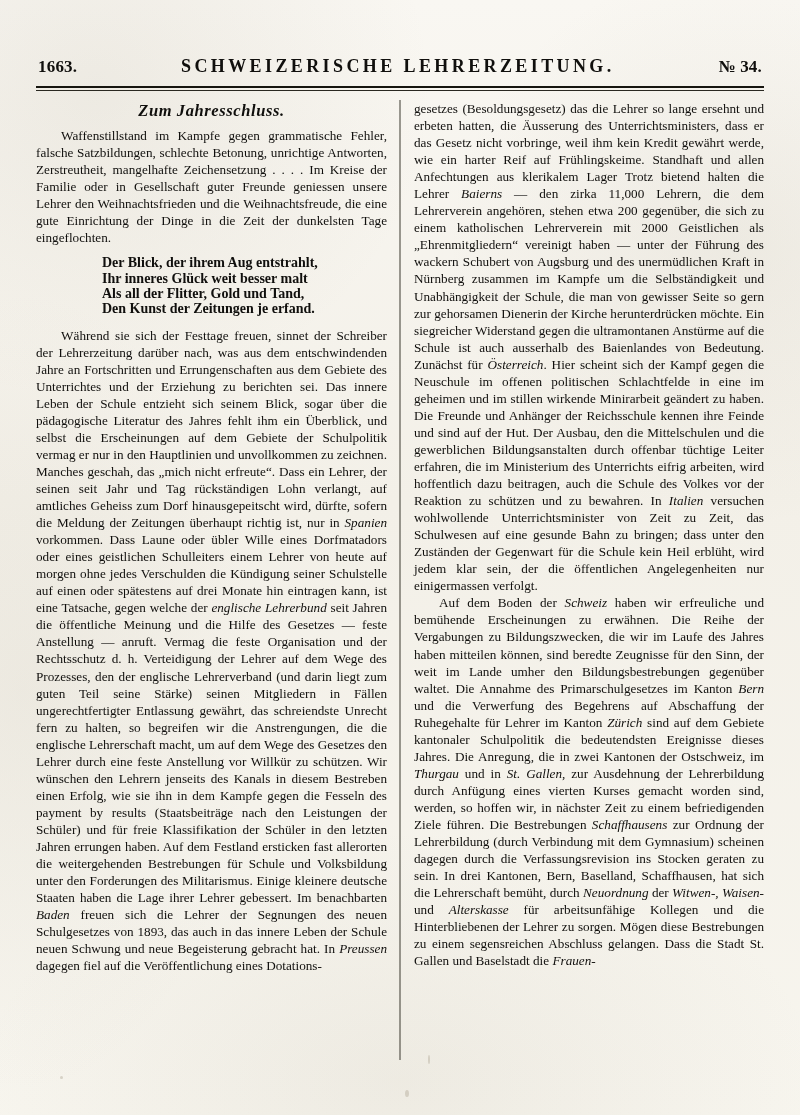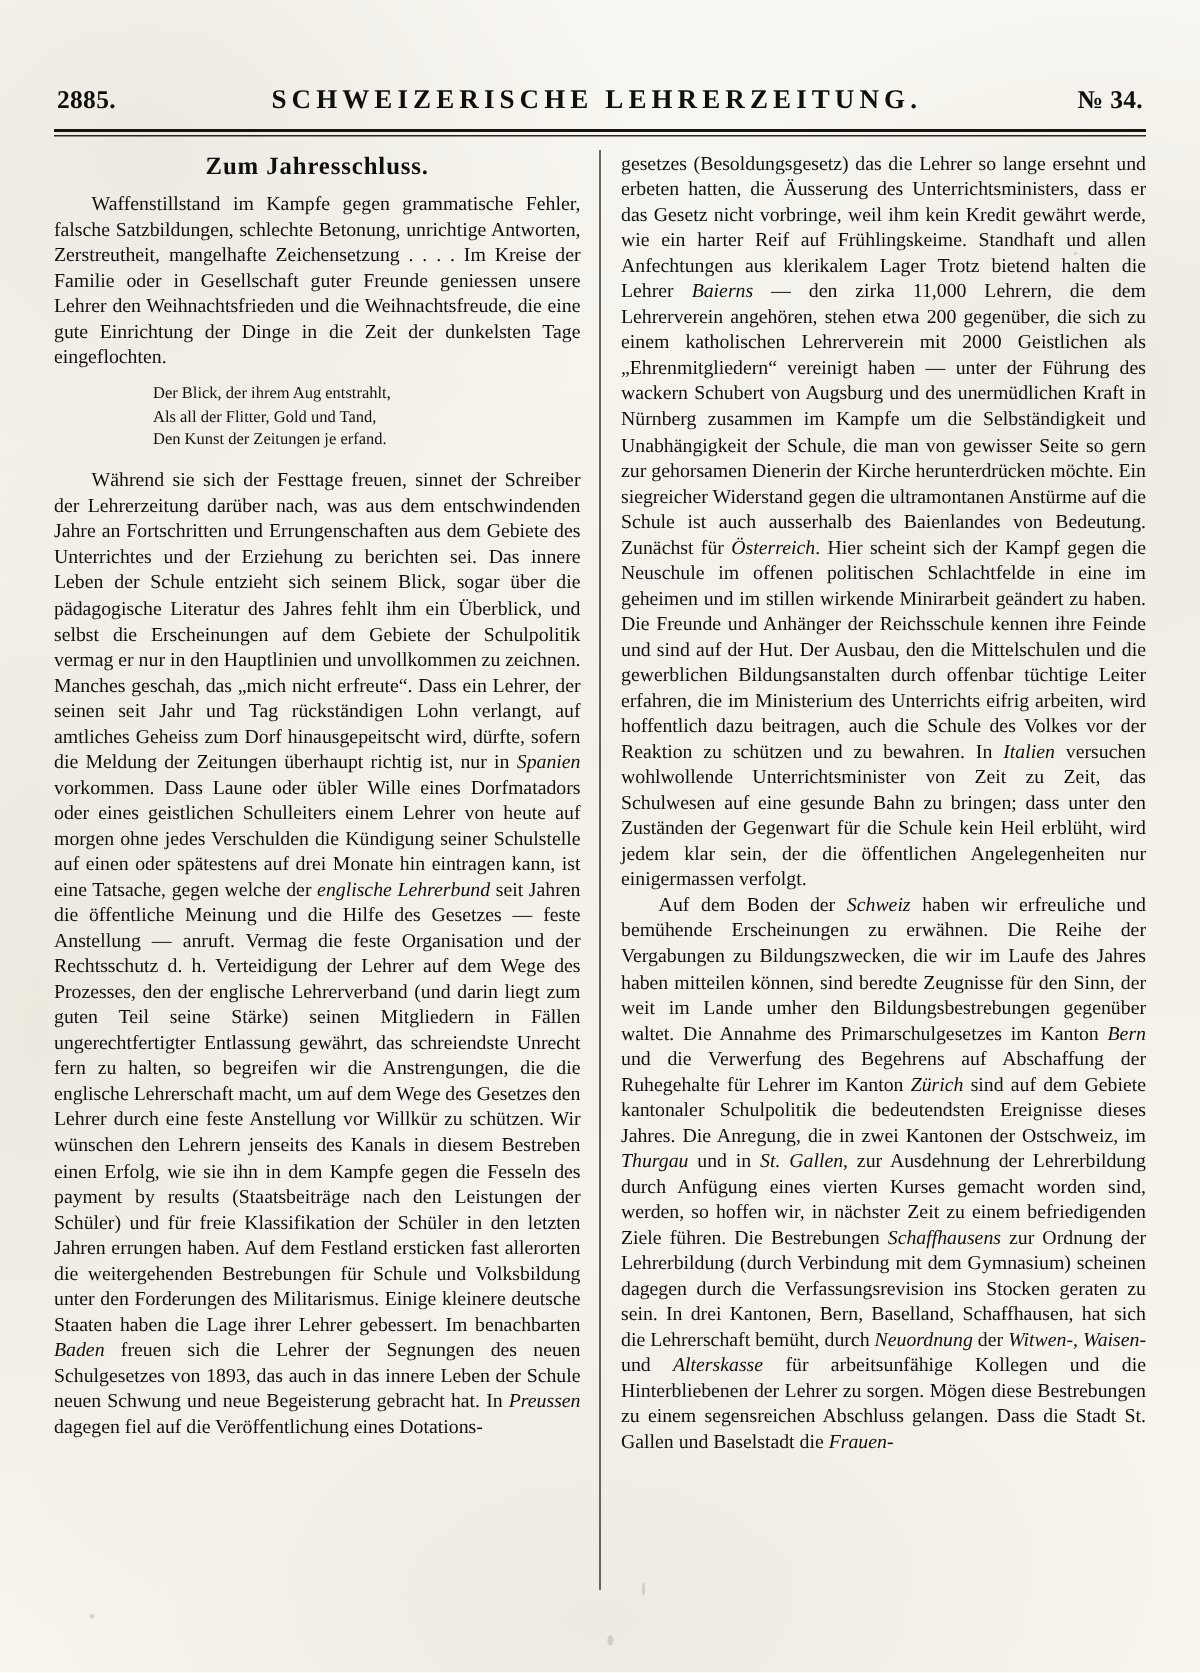--- a/index.html
+++ b/index.html
@@ -99,73 +99,75 @@
     background: #3a382f;
     transform: translateX(-0.5px);
   }
 
   .article-title {
     text-align: center;
     font-size: 16.5px;
     font-weight: bold;
     letter-spacing: 0.6px;
     margin: 2px 0 8px 0;
+    font-style: italic;
   }
   p.body {
     margin: 0;
     text-indent: 1.9em;
   }
   p.body + p.body { margin-top: 0; }
   em { }
 
   .verse {
     margin: 9px 0 10px 0;
     padding-left: 66px;
-    font-size: 11px;
+    font-size: 14px;
     line-height: 15.3px;
     text-align: left;
-    font-weight: normal;
+    font-weight: bold;
   }
   .verse div { white-space: nowrap; }
 
   
   .speck {
     position: absolute;
     background: #b9b2a2;
     border-radius: 50%;
     opacity: 0.5;
     pointer-events: none;
   }
 </style>
 </head>
 <body>
 
 <div class="page">
 
   <div class="masthead">
-    <div class="masthead-year">2885.</div>
+    <div class="masthead-year">1663.</div>
     <div class="masthead-title">SCHWEIZERISCHE LEHRERZEITUNG.</div>
     <div class="masthead-issue">№ 34.</div>
   </div>
 
   <div class="rule-double"></div>
 
   <div class="columns">
     <div class="col-divider"></div>
 
     <div class="col col-left">
 
       <div class="article-title">Zum Jahresschluss.</div>
 
       <p class="body">
         <span>Waffenstillstand im Kampfe gegen grammatische Fehler, falsche Satzbildungen, schlechte Betonung, unrichtige Antworten, Zerstreutheit, mangelhafte Zeichensetzung . . . . Im Kreise der Familie oder in Gesellschaft guter Freunde geniessen unsere Lehrer den Weihnachtsfrieden und die Weihnachtsfreude, die eine gute Einrichtung der Dinge in die Zeit der dunkelsten Tage eingeflochten.</span>
       </p>
 
       <div class="verse">
         <div>Der Blick, der ihrem Aug entstrahlt,</div>
+        <div>Ihr inneres Glück weit besser malt</div>
         <div>Als all der Flitter, Gold und Tand,</div>
         <div>Den Kunst der Zeitungen je erfand.</div>
       </div>
 
       <p class="body">
         <span>Während sie sich der Festtage freuen, sinnet der Schreiber der Lehrerzeitung darüber nach, was aus dem entschwindenden Jahre an Fortschritten und Errungenschaften aus dem Gebiete des Unterrichtes und der Erziehung zu berichten sei. Das innere Leben der Schule entzieht sich seinem Blick, sogar über die pädagogische Literatur des Jahres fehlt ihm ein Überblick, und selbst die Erscheinungen auf dem Gebiete der Schulpolitik vermag er nur in den Hauptlinien und unvollkommen zu zeichnen. Manches geschah, das „mich nicht erfreute“. Dass ein Lehrer, der seinen seit Jahr und Tag rückständigen Lohn verlangt, auf amtliches Geheiss zum Dorf hinausgepeitscht wird, dürfte, sofern die Meldung der Zeitungen überhaupt richtig ist, nur in </span><em>Spanien</em><span> vorkommen. Dass Laune oder übler Wille eines Dorfmatadors oder eines geistlichen Schulleiters einem Lehrer von heute auf morgen ohne jedes Verschulden die Kündigung seiner Schulstelle auf einen oder spätestens auf drei Monate hin eintragen kann, ist eine Tatsache, gegen welche der </span><em>englische Lehrerbund</em><span> seit Jahren die öffentliche Meinung und die Hilfe des Gesetzes — feste Anstellung — anruft. Vermag die feste Organisation und der Rechtsschutz d. h. Verteidigung der Lehrer auf dem Wege des Prozesses, den der englische Lehrerverband (und darin liegt zum guten Teil seine Stärke) seinen Mitgliedern in Fällen ungerechtfertigter Entlassung gewährt, das schreiendste Unrecht fern zu halten, so begreifen wir die Anstrengungen, die die englische Lehrerschaft macht, um auf dem Wege des Gesetzes den Lehrer durch eine feste Anstellung vor Willkür zu schützen. Wir wünschen den Lehrern jenseits des Kanals in diesem Bestreben einen Erfolg, wie sie ihn in dem Kampfe gegen die Fesseln des payment by results (Staatsbeiträge nach den Leistungen der Schüler) und für freie Klassifikation der Schüler in den letzten Jahren errungen haben. Auf dem Festland ersticken fast allerorten die weitergehenden Bestrebungen für Schule und Volksbildung unter den Forderungen des Militarismus. Einige kleinere deutsche Staaten haben die Lage ihrer Lehrer gebessert. Im benachbarten </span><em>Baden</em><span> freuen sich die Lehrer der Segnungen des neuen Schulgesetzes von 1893, das auch in das innere Leben der Schule neuen Schwung und neue Begeisterung gebracht hat. In </span><em>Preussen</em><span> dagegen fiel auf die Veröffentlichung eines Dotations-</span>
       </p>
     </div>
 
     <div class="col col-right">

